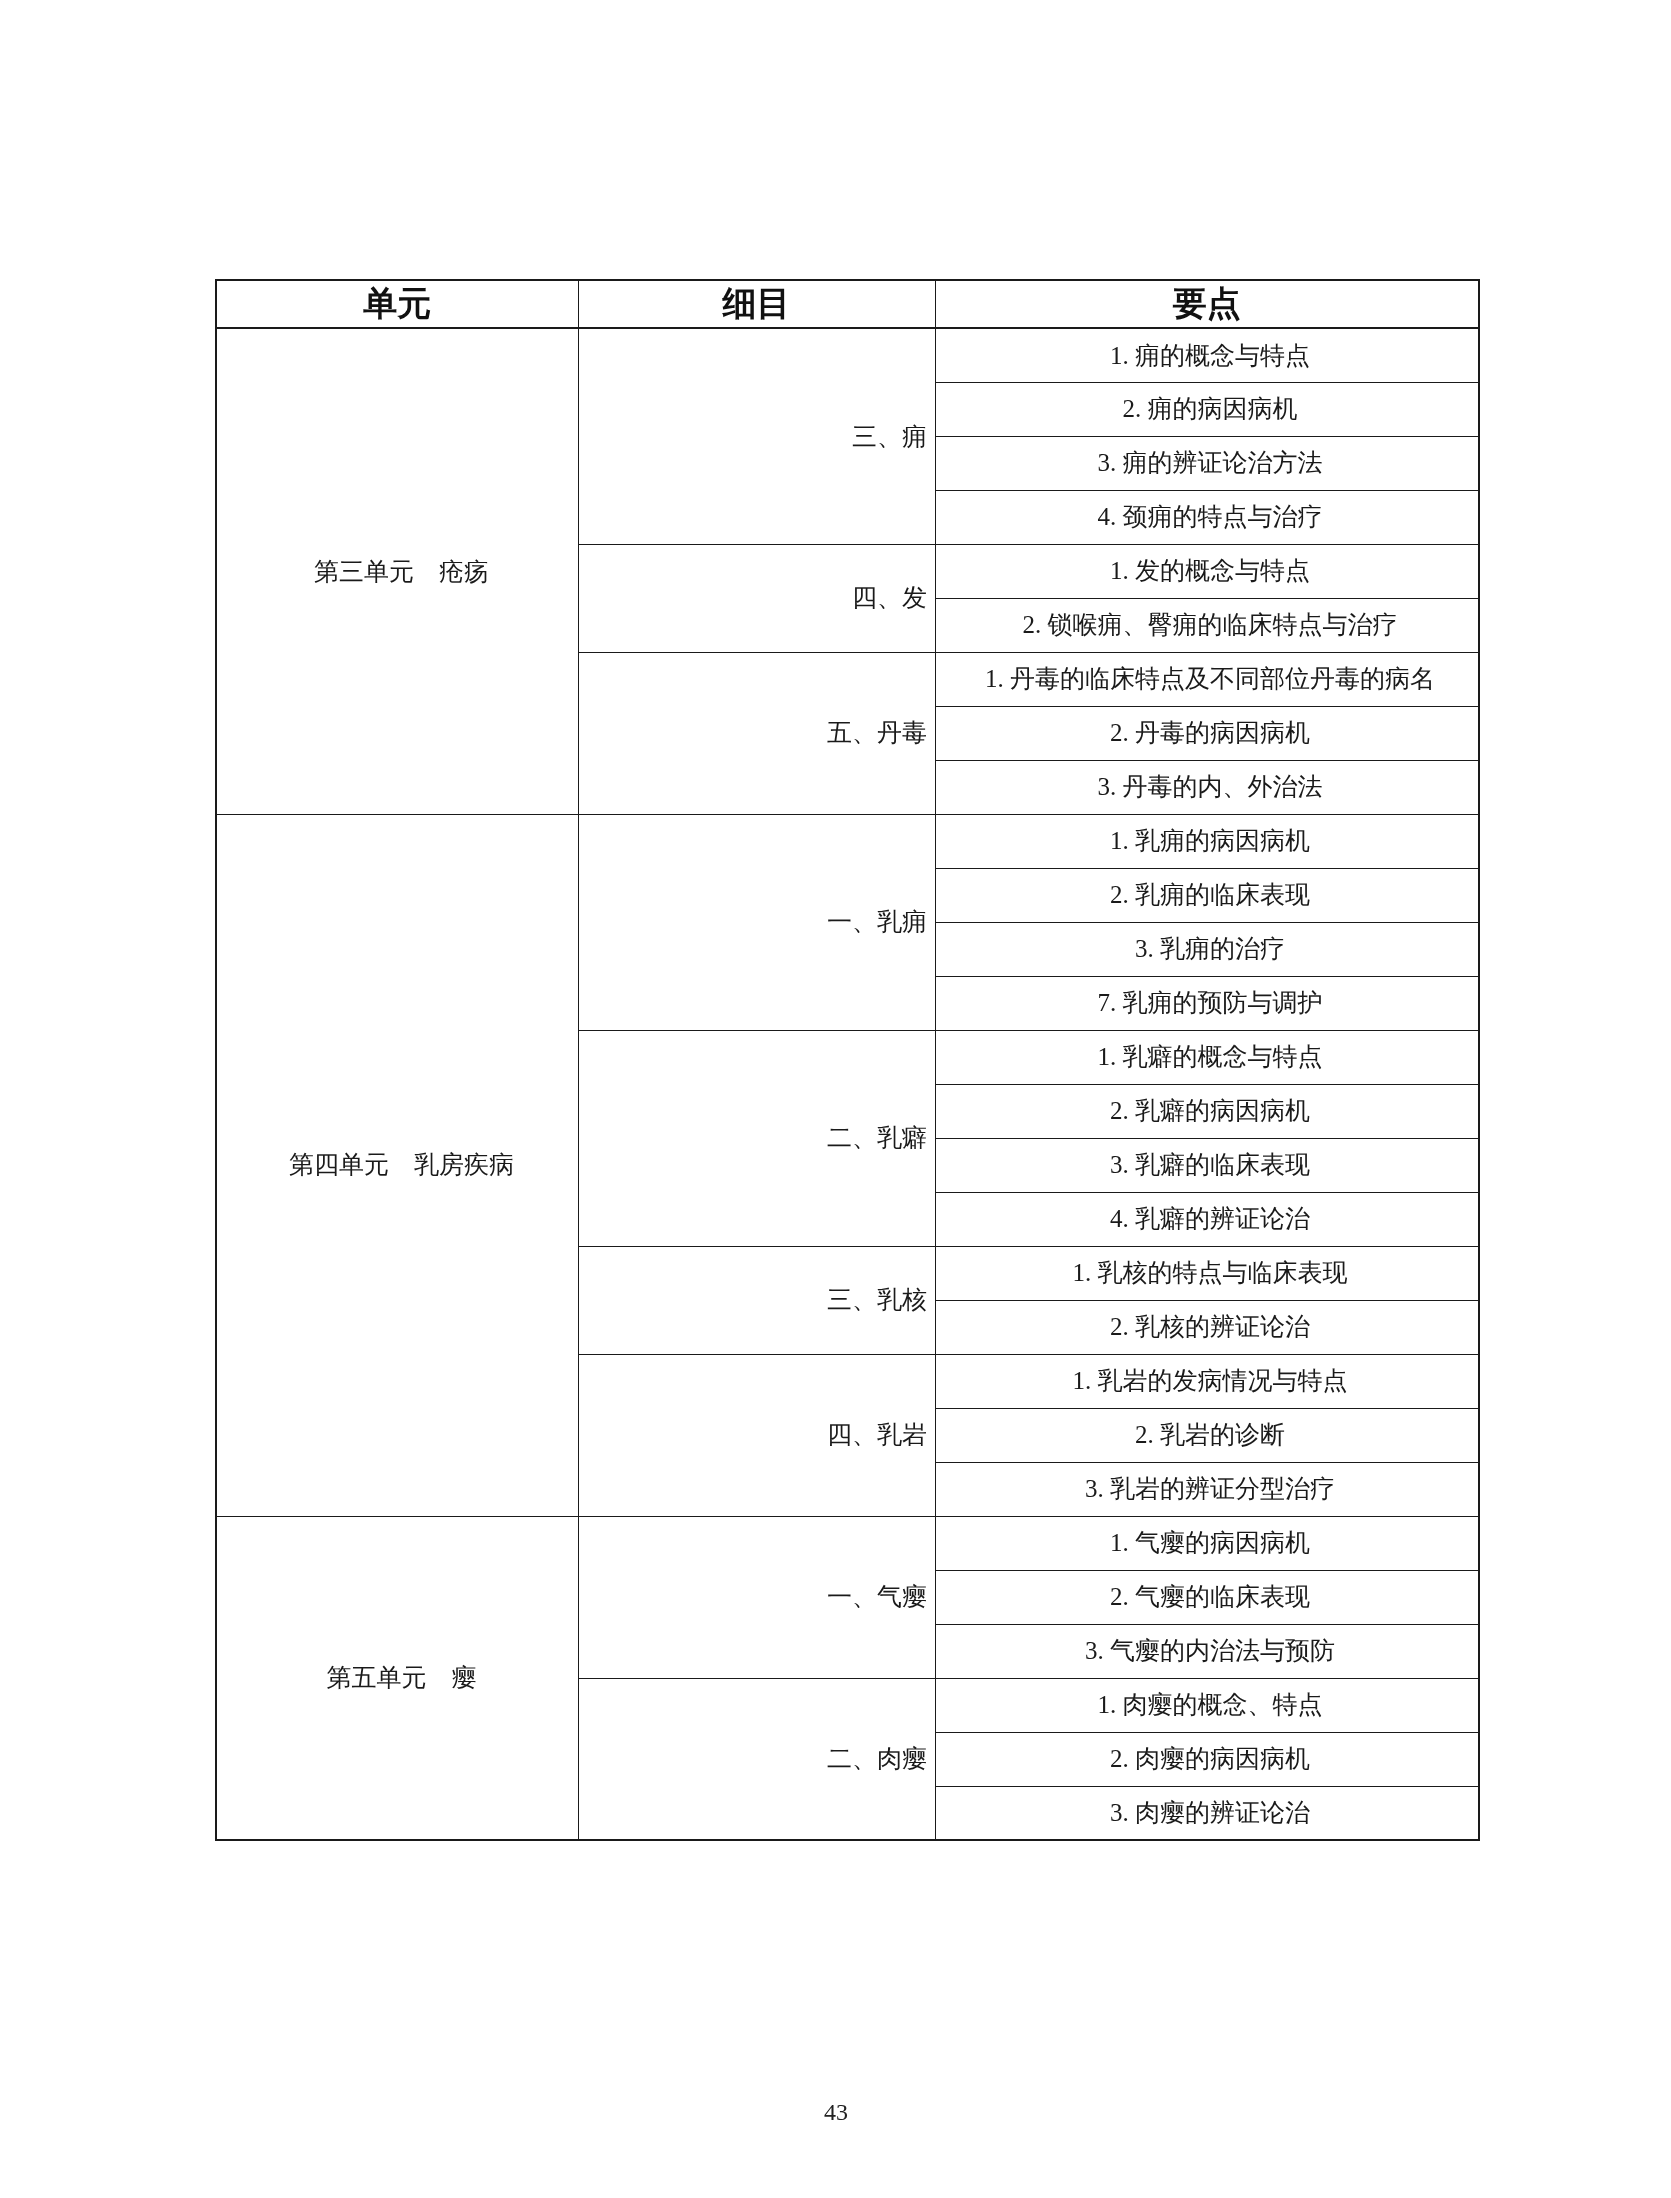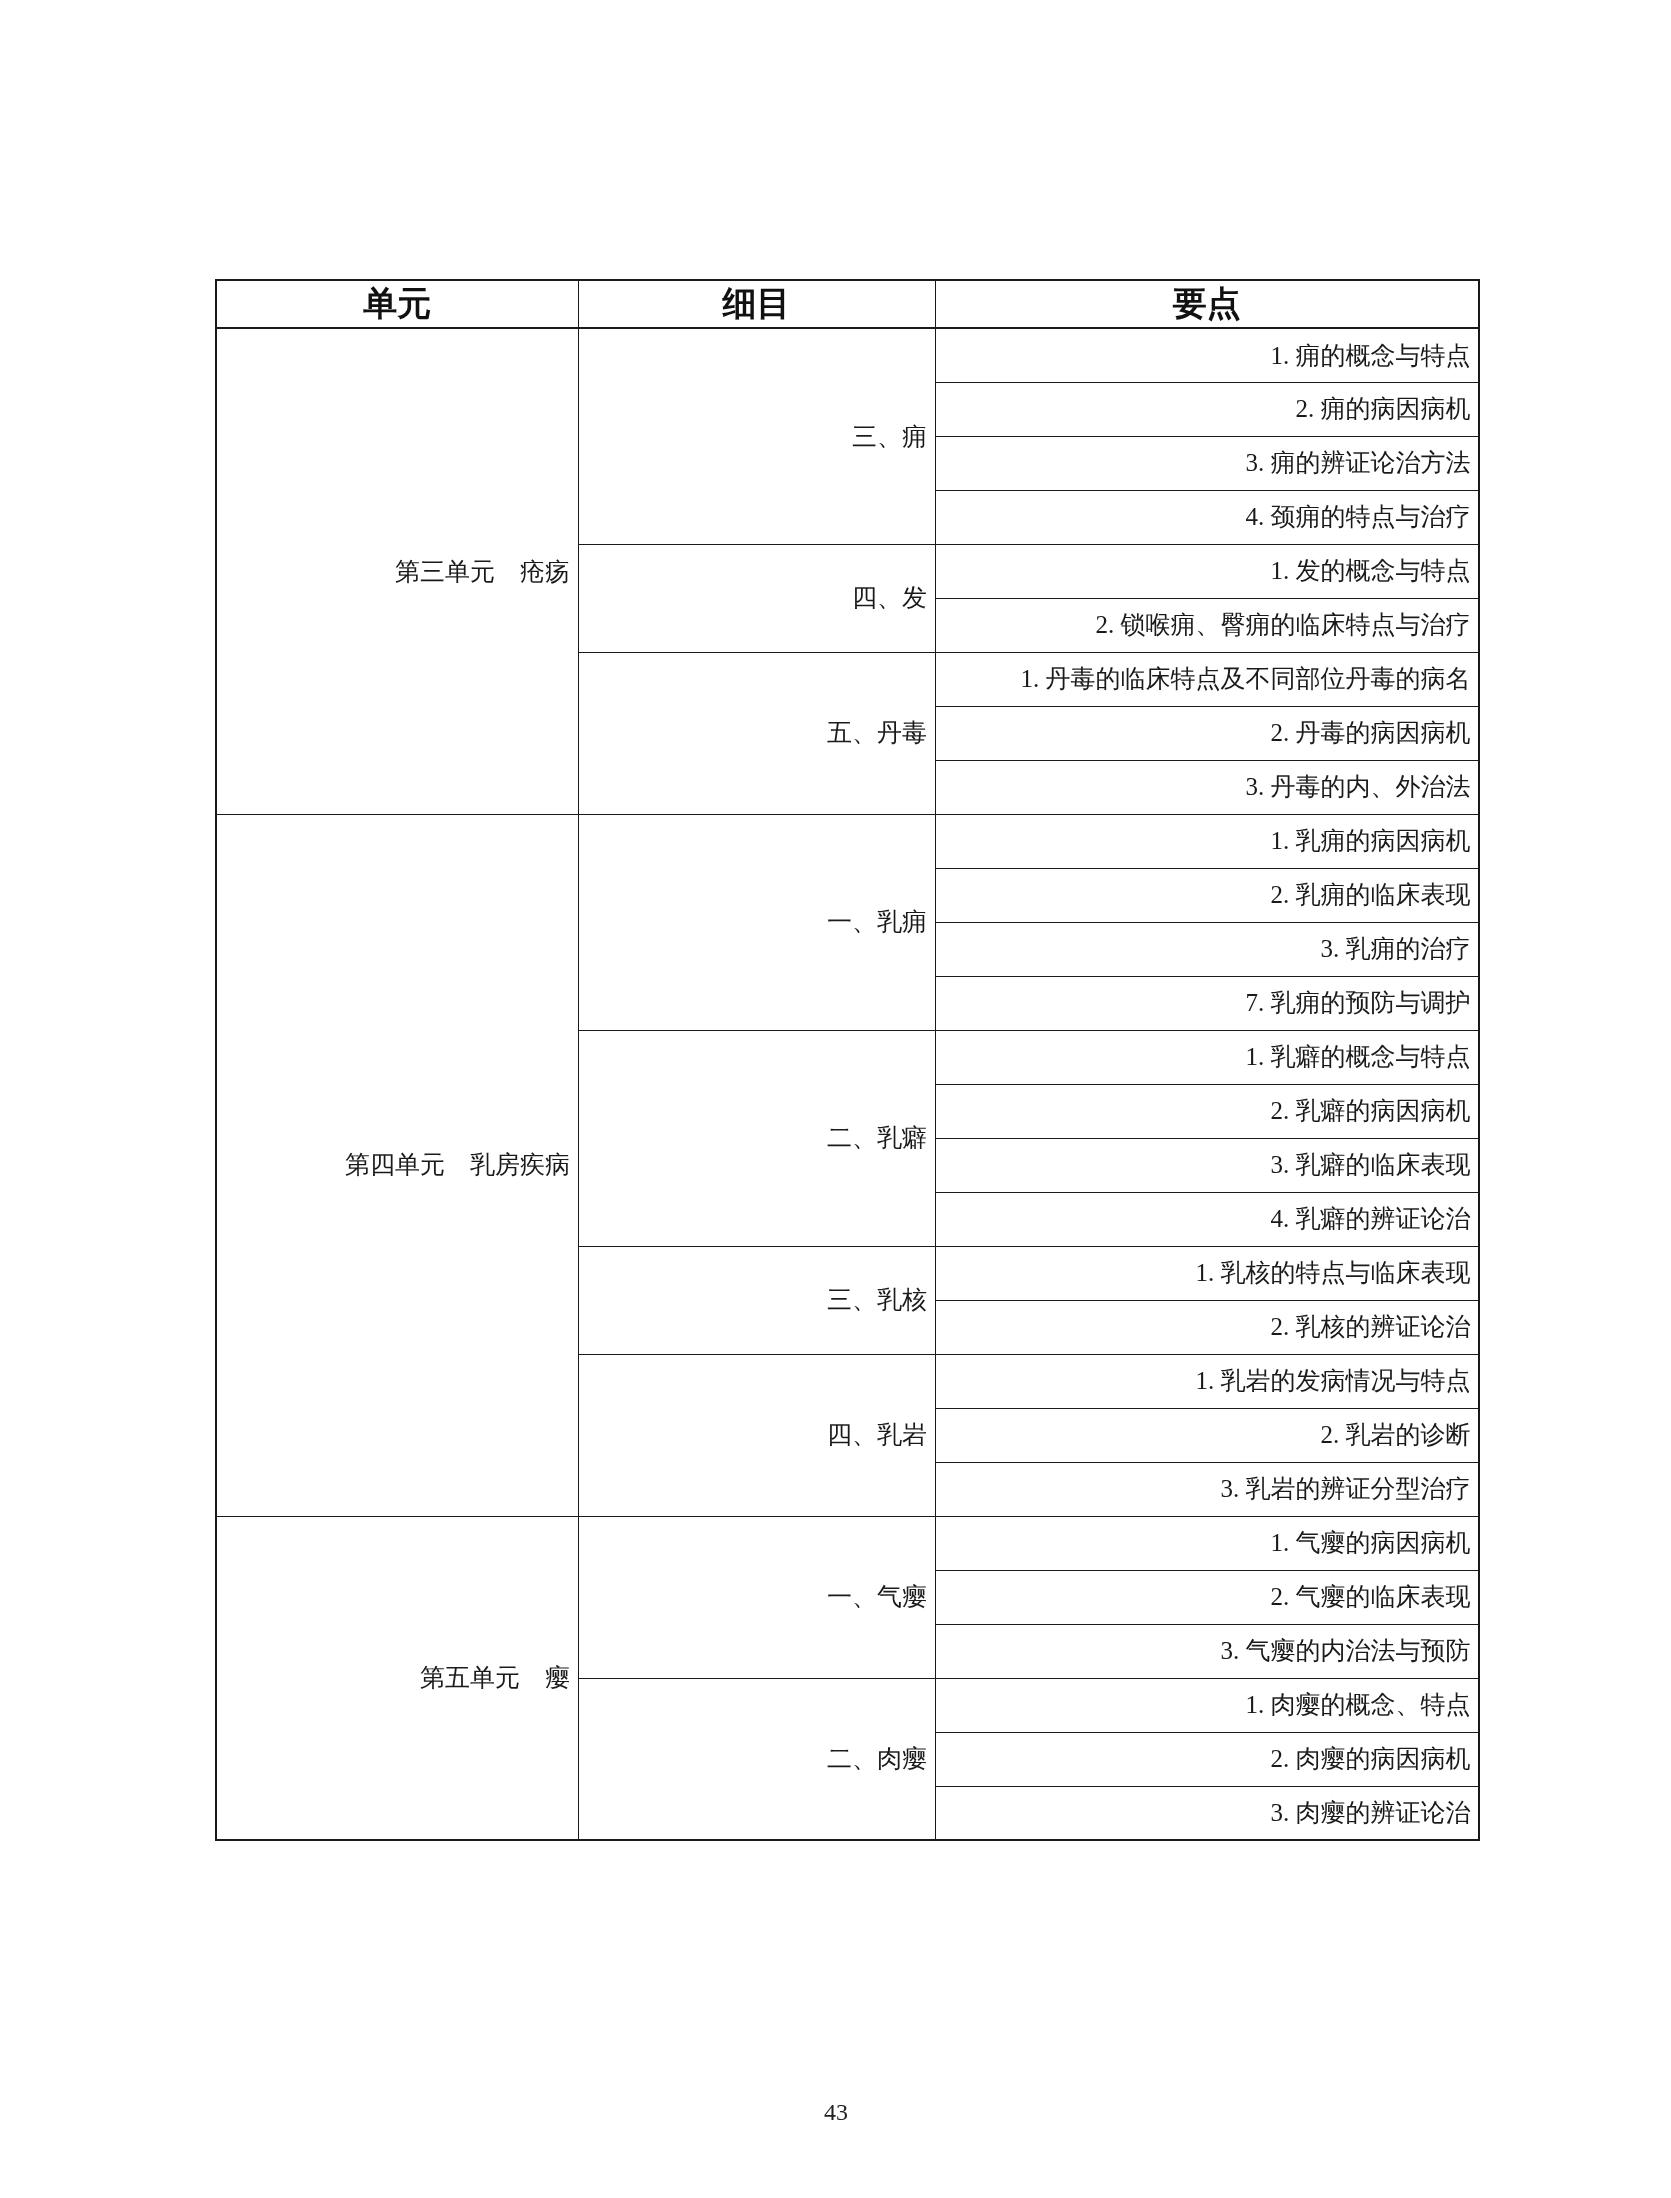--- a/index.html
+++ b/index.html
@@ -43,31 +43,31 @@
     height: 54px;
   }
   .doc-table td {
     font-size: 25px;
     vertical-align: middle;
     padding: 0;
     line-height: 1.25;
     color: #1a1a1a;
   }
   td.unit-cell {
-    text-align: right;
+    text-align: center;
     padding-left: 16.3px;
     padding-right: 7.6px;
   }
   td.detail-cell {
     text-align: right;
     padding-left: 27px;
     padding-right: 7.6px;
   }
   td.point-cell {
-    text-align: right;
+    text-align: center;
     padding-left: 14.3px;
     padding-right: 7.6px;
   }
   .page-number {
     position: absolute;
     left: 0;
     top: 2099px;
     width: 100%;
     text-align: center;
     font-size: 24px;

